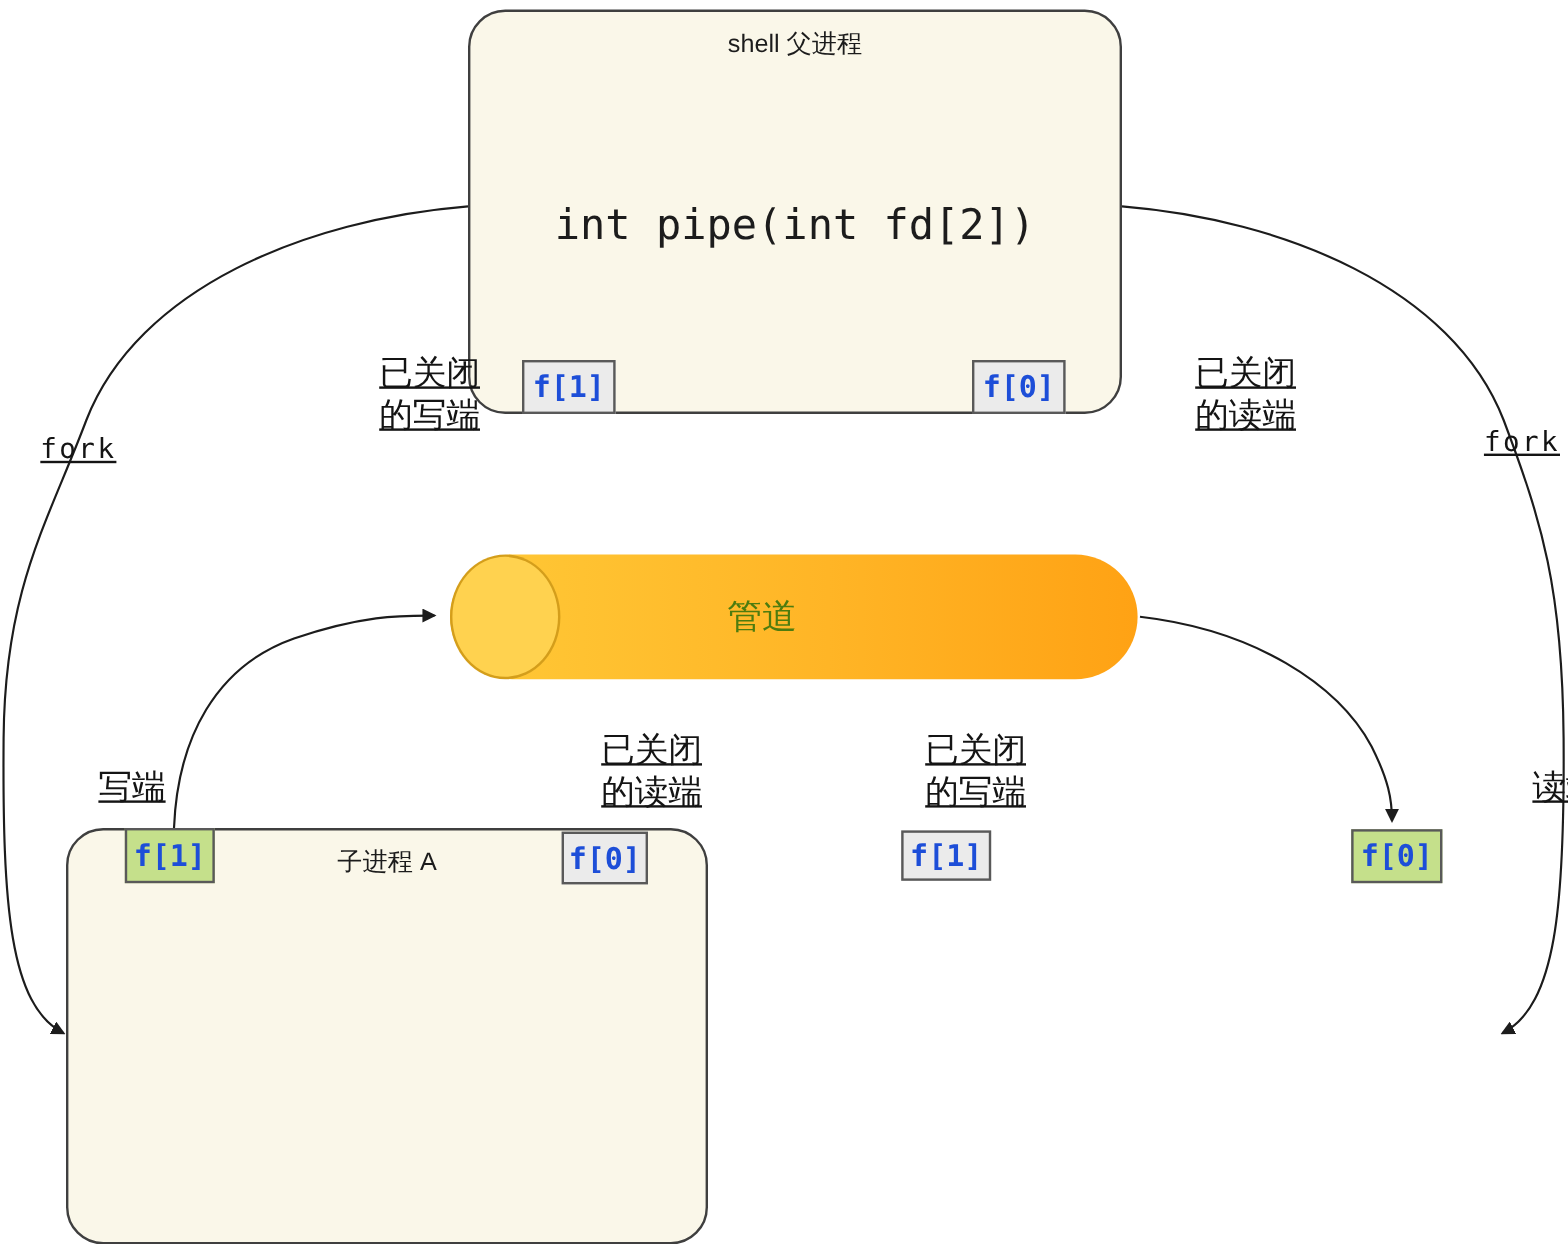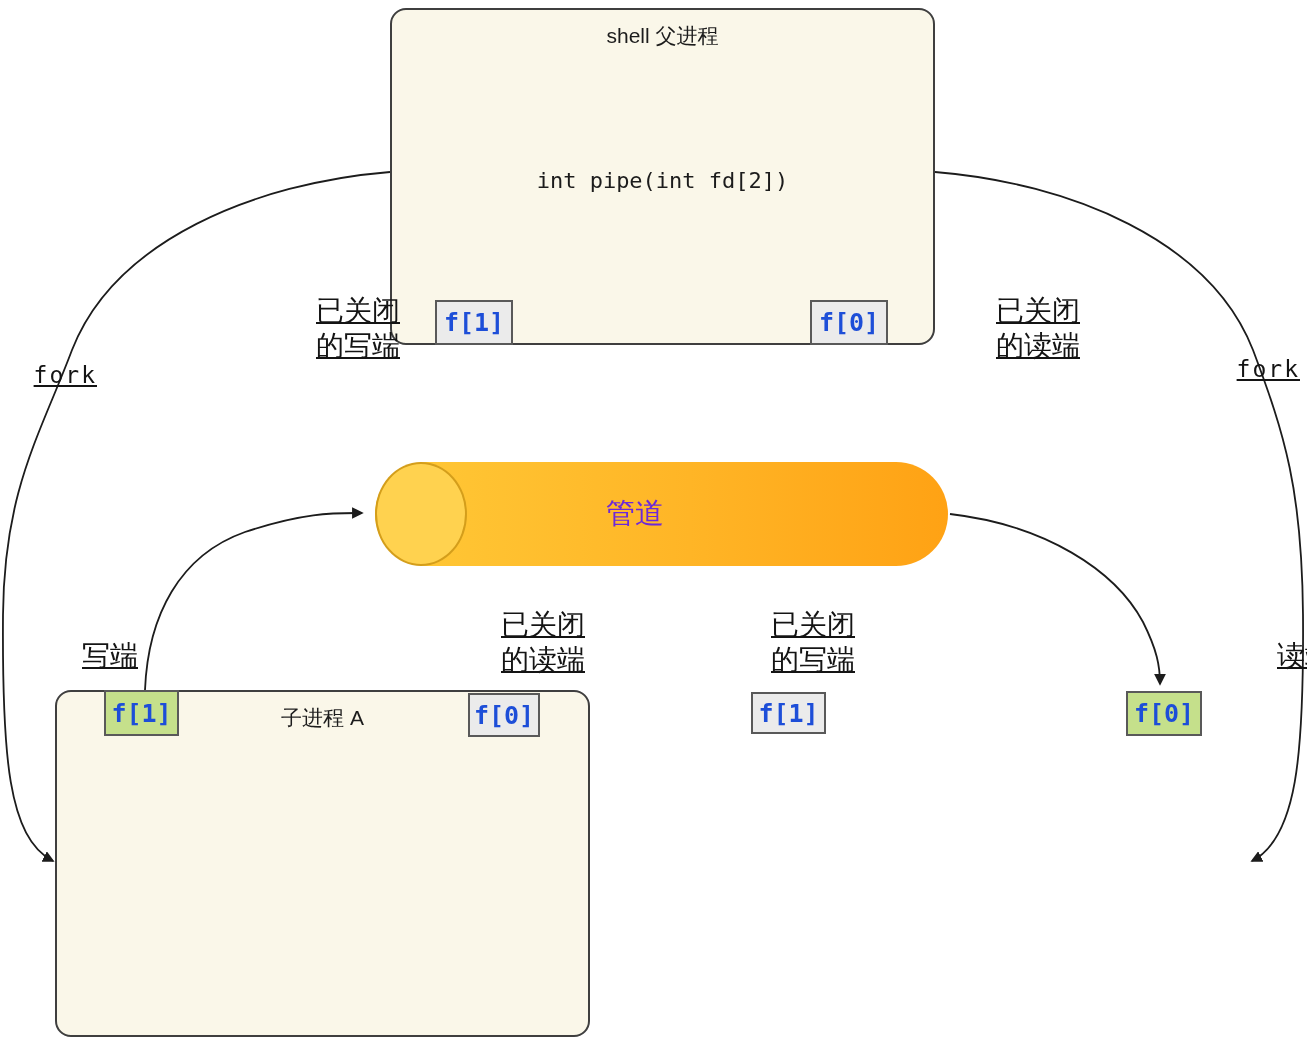--- a/index.html
+++ b/index.html
@@ -5,31 +5,31 @@
   html,body{margin:0;padding:0;background:#ffffff;}
   .canvas{
     position:relative;width:1307px;height:1037px;overflow:hidden;
     background:#ffffff;
     font-family:"Liberation Sans","DejaVu Sans",sans-serif;
     color:#111;
   }
   .wires{position:absolute;left:0;top:0;width:1307px;height:1037px;}
 
   .proc{
-    position:absolute;background:#faf7e9;border:2px solid #3f3f3f;border-radius:16px;
+    position:absolute;background:#faf7e9;border:2px solid #3f3f3f;border-radius:31px;
     box-sizing:border-box;
   }
   .proc-title{
     position:absolute;left:0;right:0;top:12px;text-align:center;
     font-size:21px;color:#1c1c1c;
   }
   .proc-code{
     position:absolute;left:0;right:0;top:158px;text-align:center;
     font-family:"DejaVu Sans Mono","Liberation Mono",monospace;
-    font-size:22px;color:#1c1c1c;
+    font-size:35px;color:#1c1c1c;
   }
 
   .fd{
     position:absolute;box-sizing:border-box;border:2px solid #595959;
     display:flex;align-items:center;justify-content:center;
     font-family:"DejaVu Sans Mono","Liberation Mono",monospace;
     font-size:25px;font-weight:bold;color:#1d4ed8;
   }
   .fd.gray{background:#ebebeb;}
   .fd.green{background:#c5e08b;}
@@ -48,21 +48,21 @@
     background:linear-gradient(90deg,#ffc937 0%,#ffb526 55%,#ffa214 100%);
   }
   .pipe-cap{
     position:absolute;left:375px;top:462px;width:92px;height:104px;
     border-radius:50%;background:#ffd24f;border:2px solid rgba(197,140,9,0.75);
     box-sizing:border-box;
   }
   .pipe-label{
     position:absolute;left:375px;top:462px;width:520px;height:104px;
     display:flex;align-items:center;justify-content:center;
-    font-size:29px;color:#6d28d9;
+    font-size:29px;color:#4d7c0f;
   }
 </style>
 </head>
 <body>
 
 <div class="canvas">
 
   <svg class="wires" viewBox="0 0 1307 1037">
     <defs>
       <marker id="arrow" viewBox="0 0 10 10" refX="8.5" refY="5" markerWidth="6.5" markerHeight="6.5" orient="auto-start-reverse">

